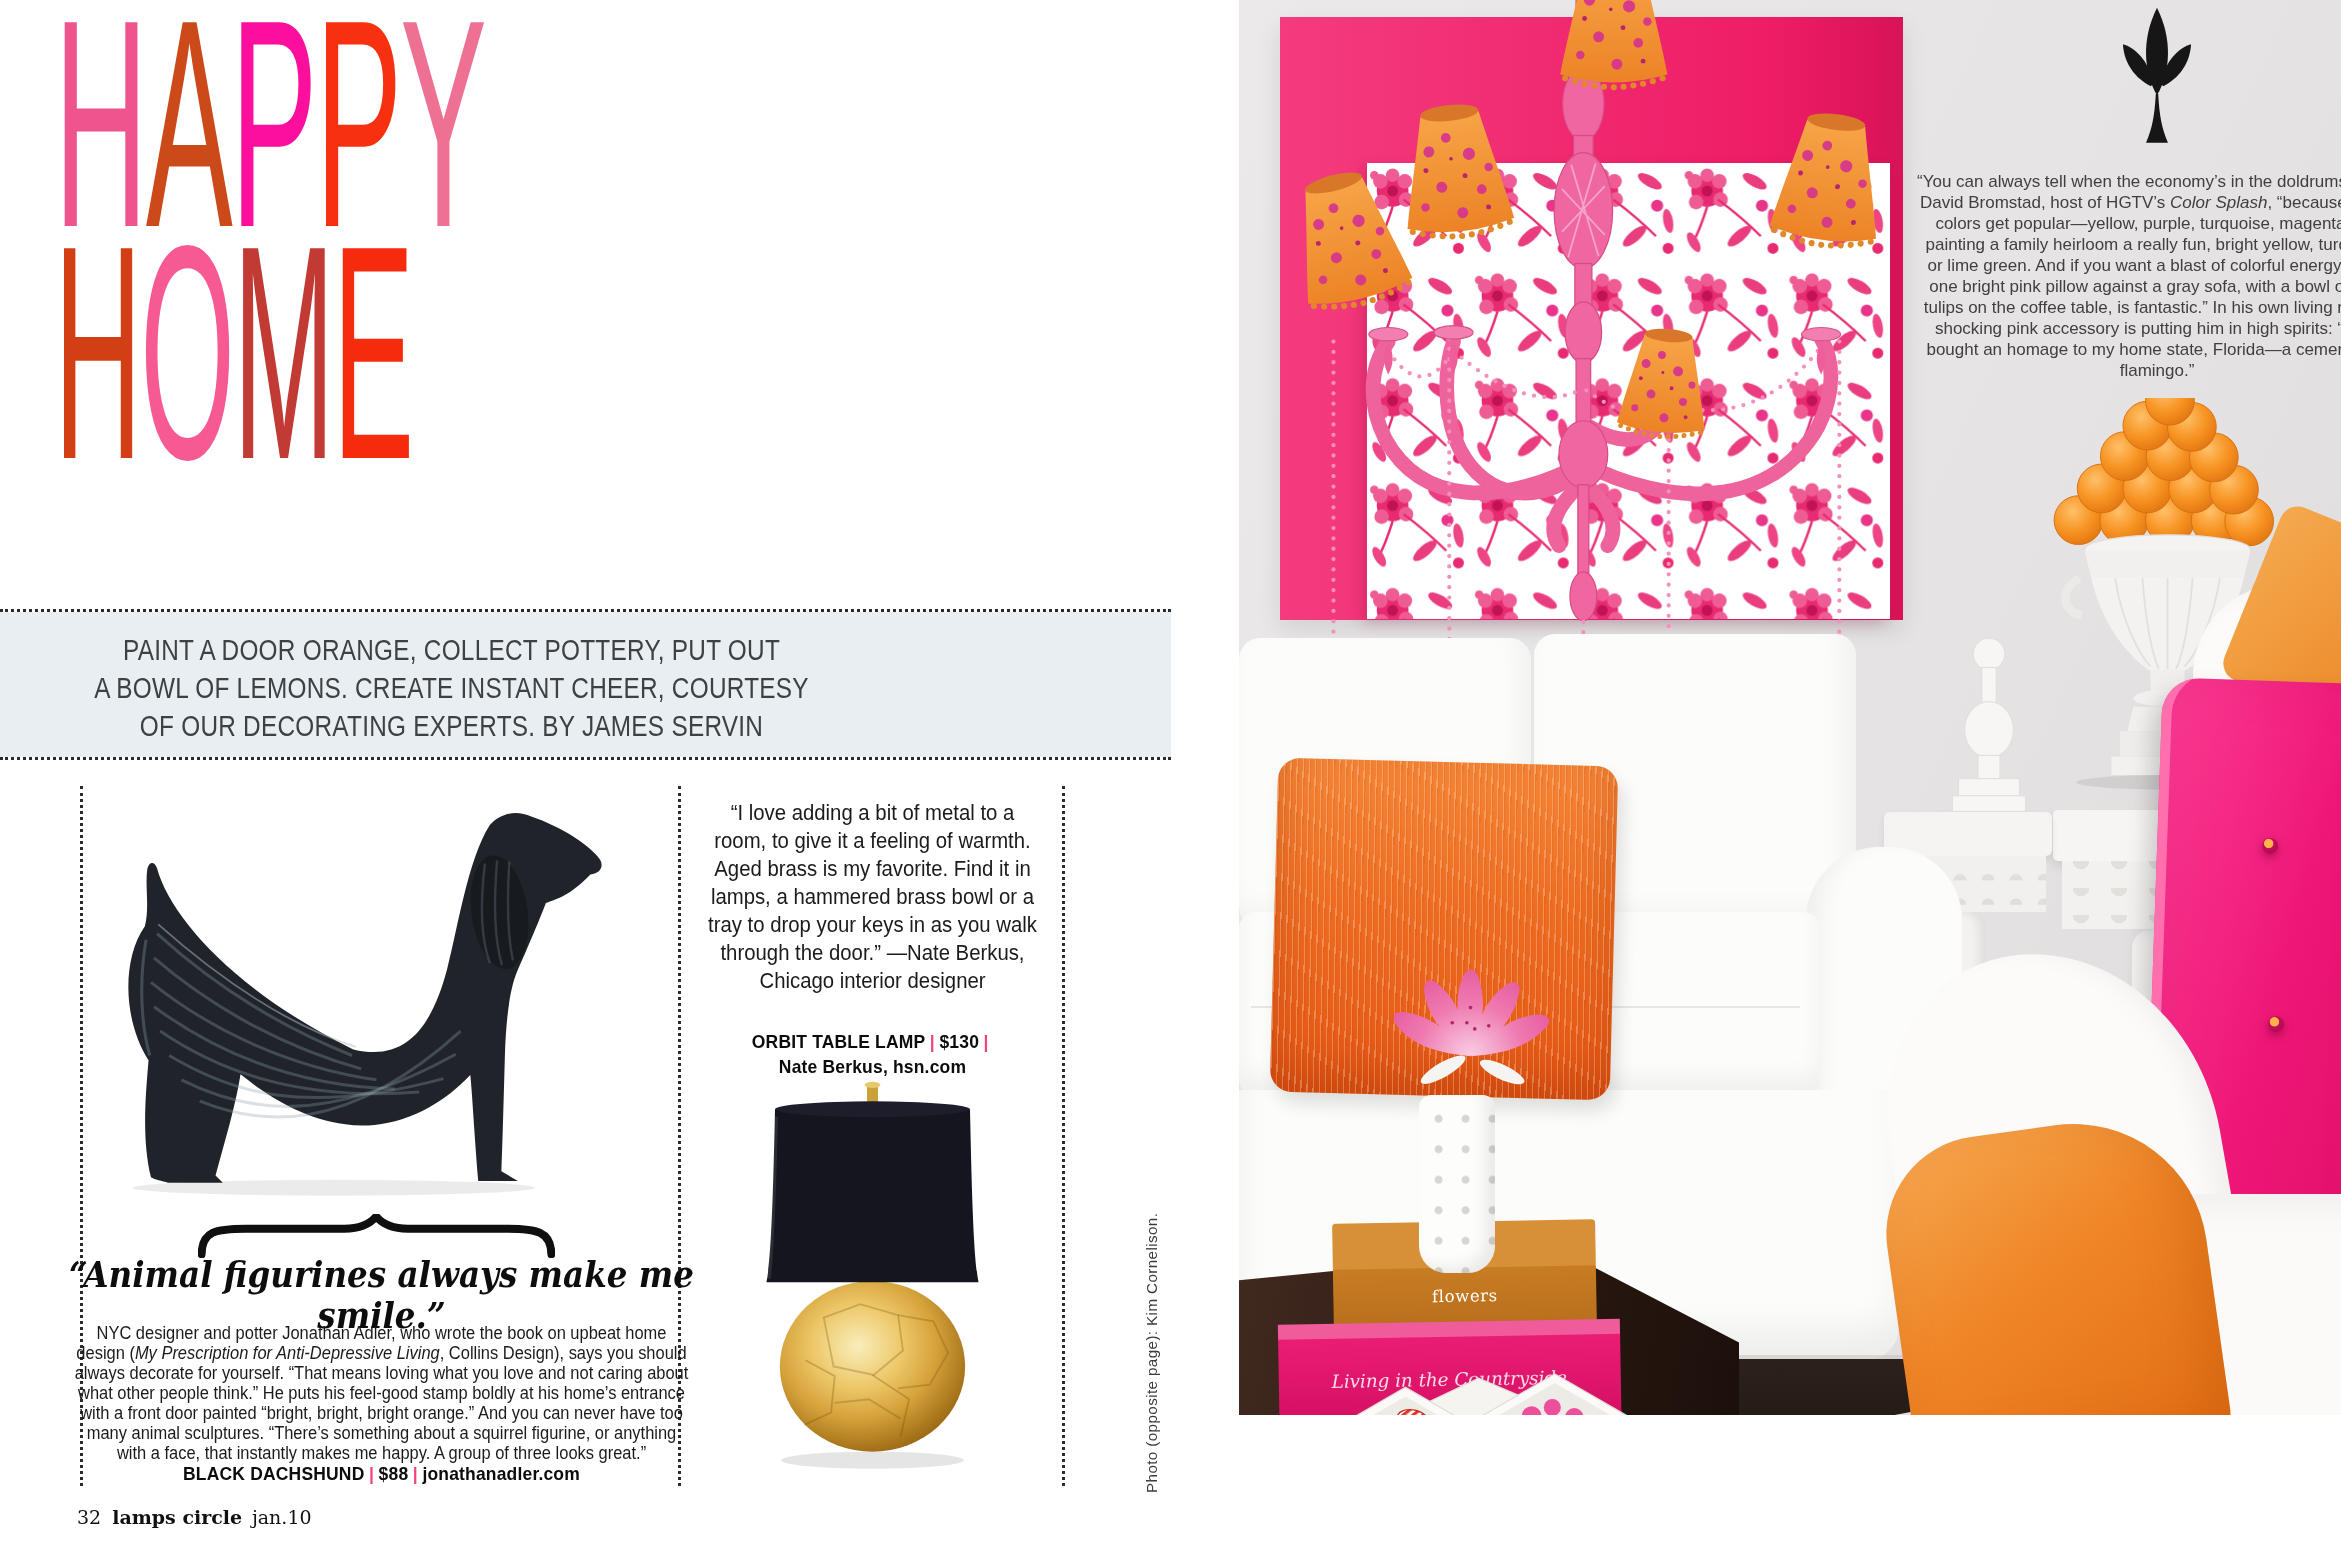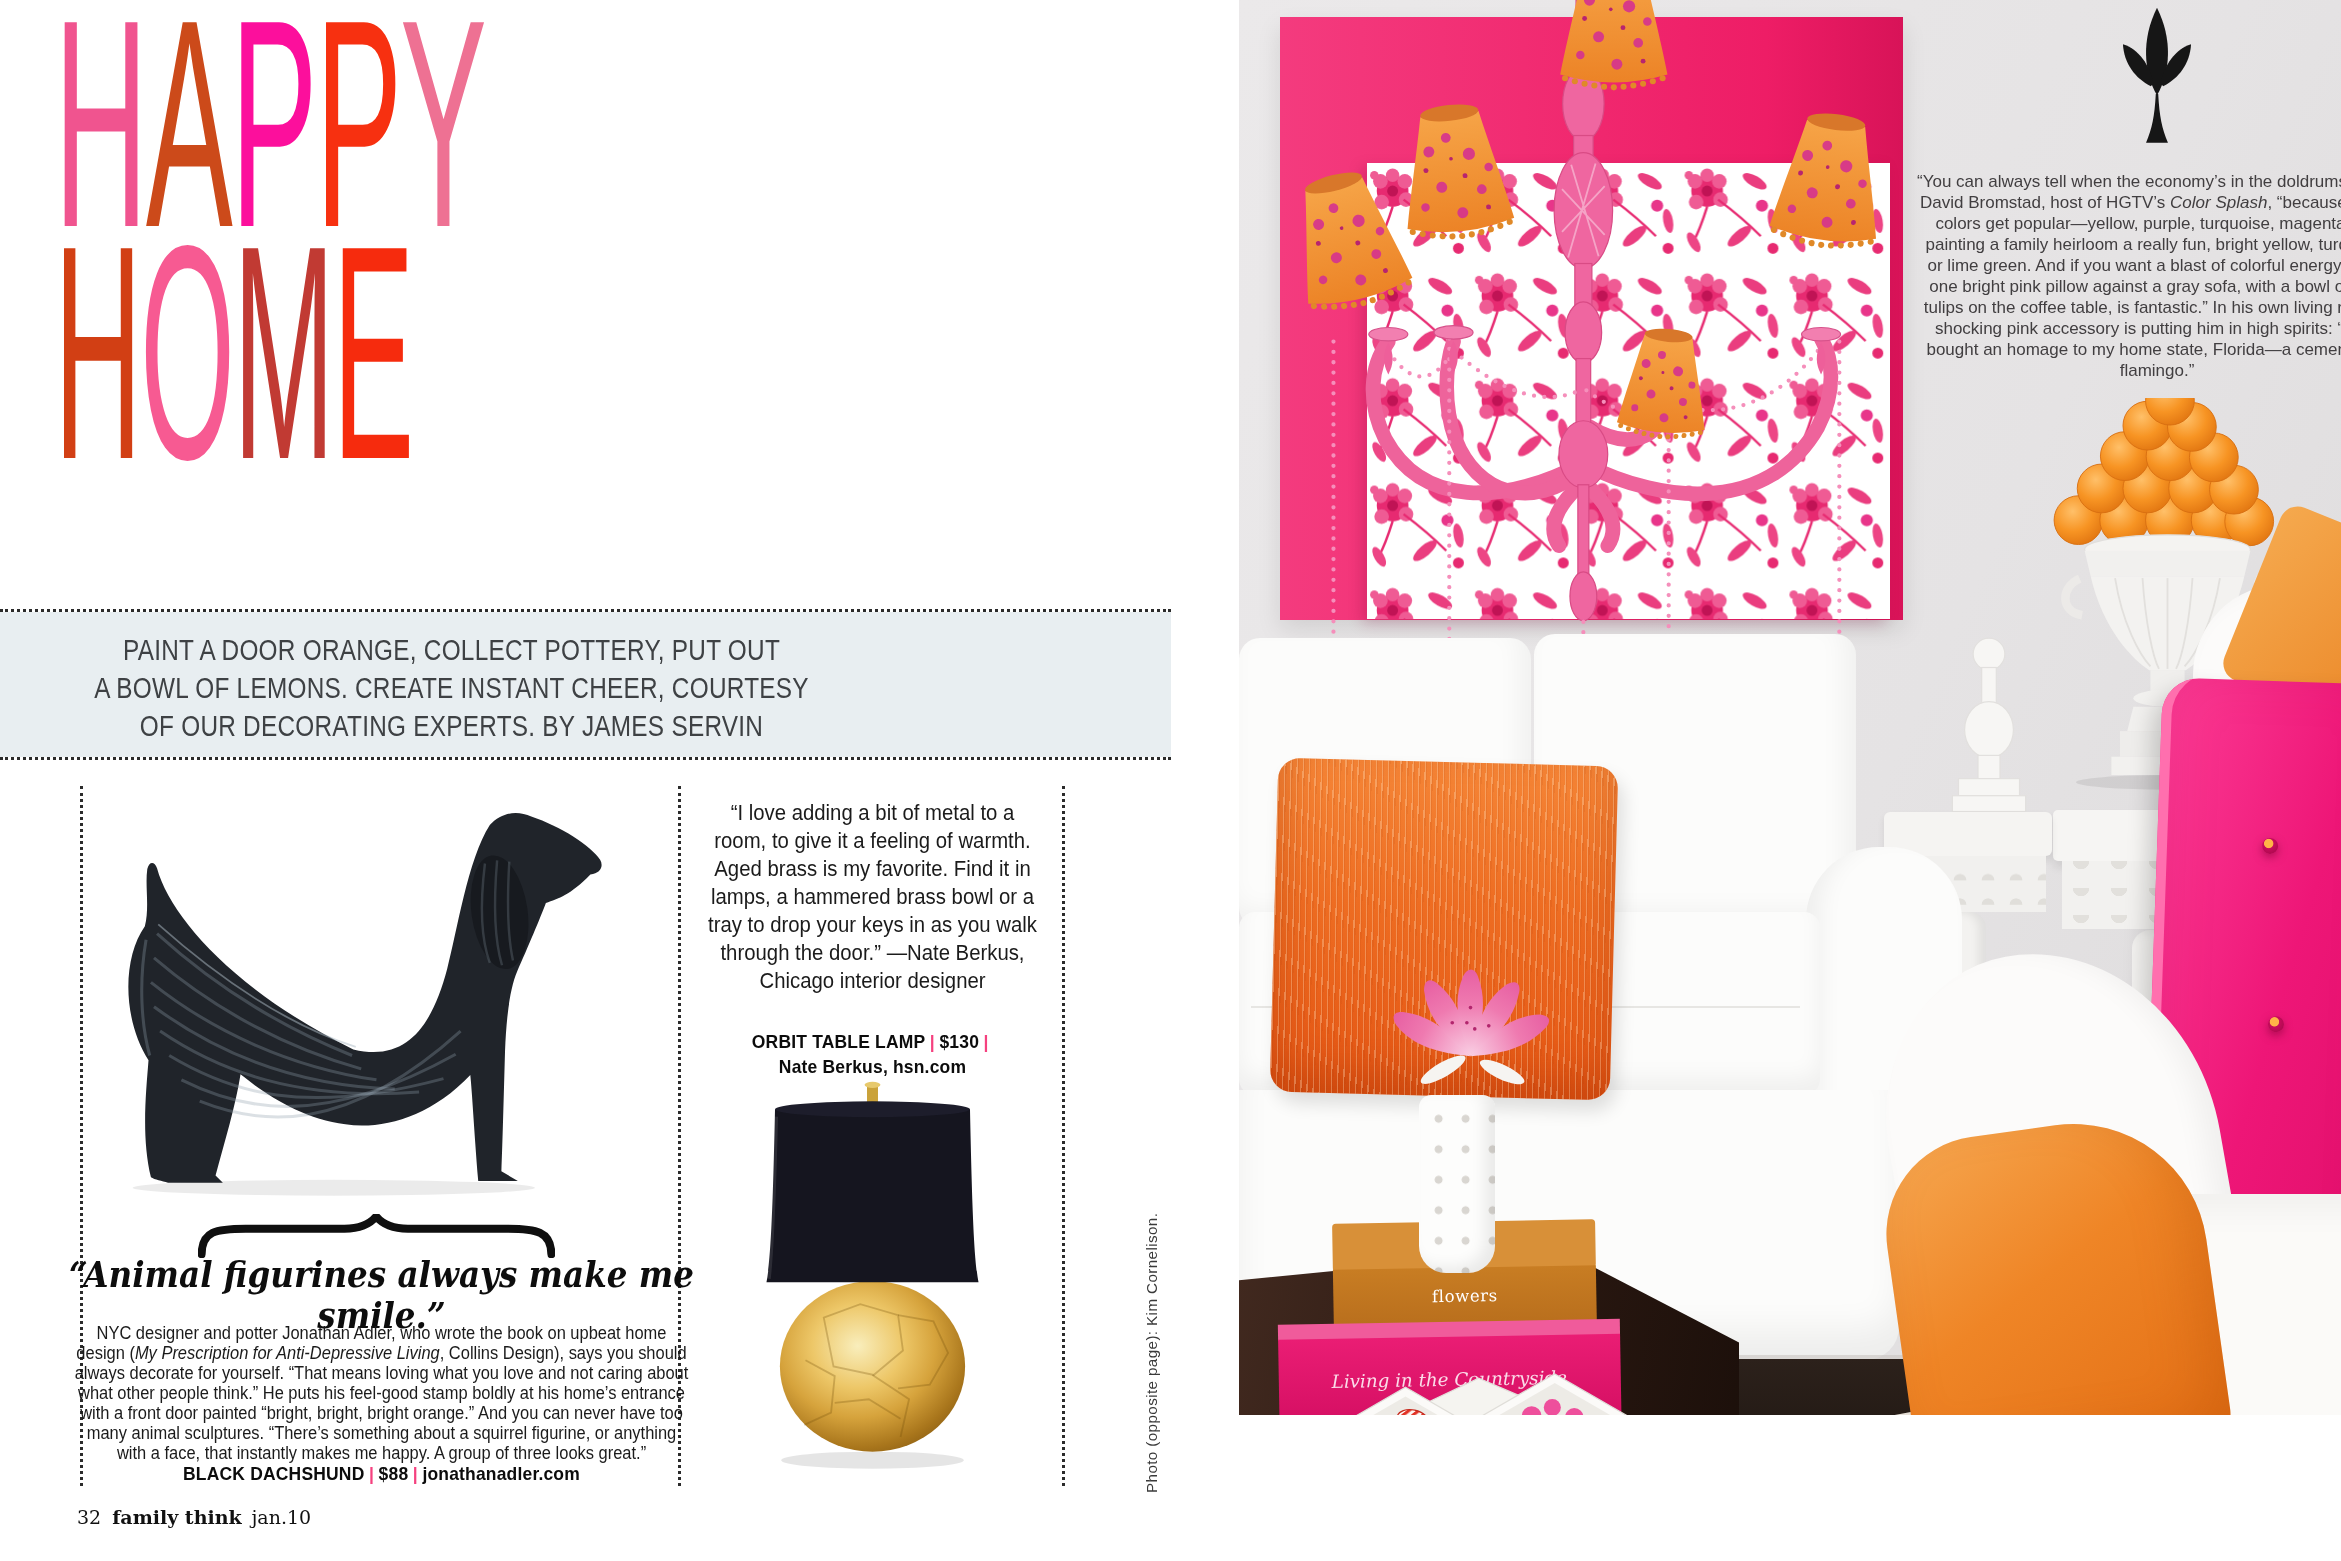--- a/index.html
+++ b/index.html
@@ -229,21 +229,21 @@
         <path d="M168,530 l56,-6 l52,32"></path>
       </g>
       <rect x="221" y="8" width="18" height="32" fill="#caa23a"></rect>
       <ellipse cx="230" cy="8" rx="13" ry="5" fill="#e7c96c"></ellipse>
       <path d="M70,48 L390,48 C394,240 398,300 404,332 L56,332 C62,300 66,240 70,48 Z" fill="#15151f"></path>
       <ellipse cx="230" cy="48" rx="160" ry="13" fill="#1d1d2b"></ellipse>
       <path d="M70,60 C66,220 62,290 58,326" stroke="rgba(255,255,255,0.10)" stroke-width="10" fill="none"></path>
     </svg>
 
     <div id="footer">
-      <span class="f-num">32</span><span class="f-mag">family think</span><span class="f-issue">jan.10</span>
+      <span class="f-num">32</span><span class="f-mag">lamps circle</span><span class="f-issue">jan.10</span>
     </div>
     <div id="credit">Photo (opposite page): Kim Cornelison.</div>
   </section>
 
   <section id="photo">
 
     <div id="frame" class="ph"></div>
 
     <svg id="panel" class="ph" width="523" height="456" viewBox="0 0 858 748" preserveAspectRatio="none">
       <defs>

